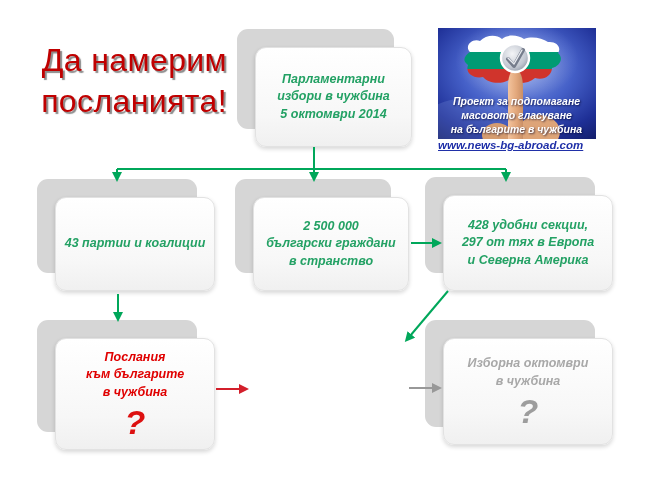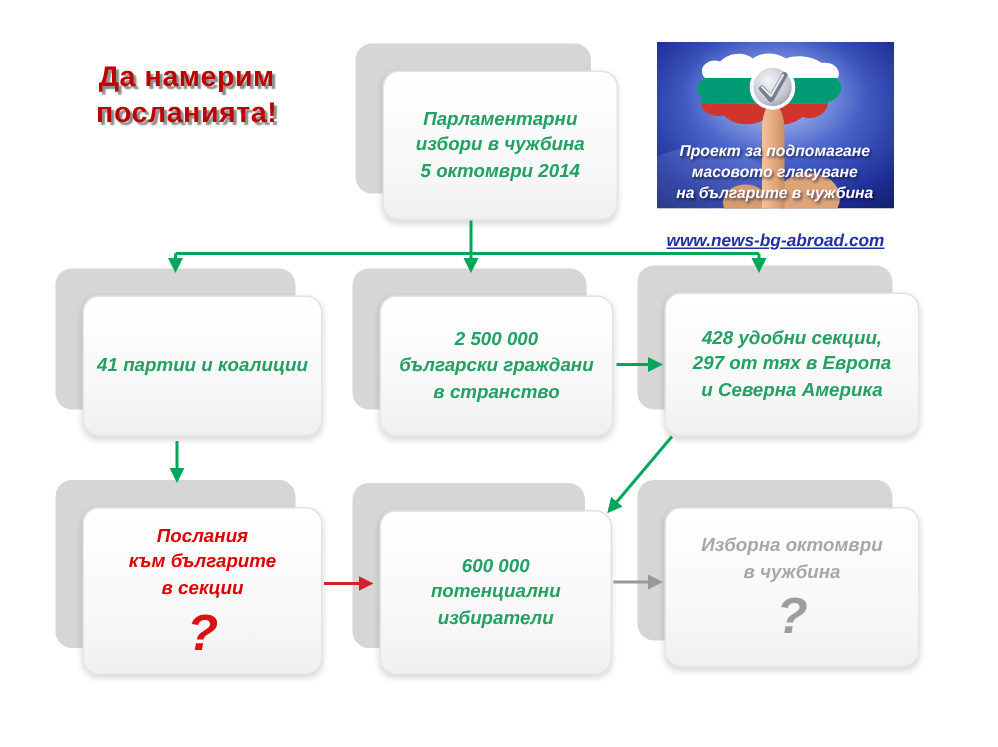--- a/index.html
+++ b/index.html
@@ -3,21 +3,21 @@
 <meta charset="utf-8">
 <style>
   html,body{margin:0;padding:0;background:#fff;}
   .slide{
     position:relative;width:665px;height:498px;background:#ffffff;overflow:hidden;
     font-family:"Liberation Sans", sans-serif;
   }
   
   .title{
     position:absolute;left:22px;top:40px;width:205px;
-    font-size:19px;font-weight:bold;color:#c00000;text-align:center;
+    font-size:32px;font-weight:normal;color:#c00000;text-align:right;
     line-height:1.28;letter-spacing:.4px;white-space:pre-line;
     text-shadow:2px 2px 1px rgba(90,90,90,.7);
   }
   
   .card{position:absolute;left:var(--x);top:var(--y);width:var(--w);height:var(--h);font-style:italic;}
   .card-shadow{
     position:absolute;left:-18px;top:-18px;width:100%;height:100%;
     background:#d6d6d6;border-radius:11px;
   }
   .card-face{
@@ -39,21 +39,21 @@
   
   .logo{position:absolute;left:438px;top:28px;width:158px;}
   .logo-img{position:relative;width:158px;height:111px;}
   .logo-caption{
     position:absolute;right:3px;bottom:2px;left:2px;
     color:#ffffff;font-style:italic;font-size:10.5px;font-weight:bold;
     line-height:1.32;text-align:center;white-space:pre-line;
     text-shadow:1px 1px 2px rgba(0,0,40,.65);
   }
   .logo-url{
-    display:block;width:158px;text-align:center;margin-top:16px;
+    display:block;width:158px;margin-top:0;
     color:#2030a8;font-size:11.5px;font-weight:bold;font-style:italic;
     text-decoration:underline;cursor:pointer;
   }
 </style>
 </head>
 <body>
 
 <div class="slide">
 
   <div class="title">Да намерим
@@ -123,21 +123,21 @@
     <div class="card-face">
       <div class="card-text green">Парламентарни
 избори в чужбина
 5 октомври 2014</div>
     </div>
   </div>
 
   <div class="card" style="--x:55px;--y:197px;--w:160px;--h:94px;">
     <div class="card-shadow"></div>
     <div class="card-face">
-      <div class="card-text green">41 партии и коалиции</div>
+      <div class="card-text green">43 партии и коалиции</div>
     </div>
   </div>
 
   <div class="card" style="--x:253px;--y:197px;--w:156px;--h:94px;">
     <div class="card-shadow"></div>
     <div class="card-face">
       <div class="card-text green">2 500 000
 български граждани
 в странство</div>
     </div>
@@ -150,33 +150,25 @@
 297 от тях в Европа
 и Северна Америка</div>
     </div>
   </div>
 
   <div class="card" style="--x:55px;--y:338px;--w:160px;--h:112px;">
     <div class="card-shadow"></div>
     <div class="card-face">
       <div class="card-text redtxt">Послания
 към българите
-в секции</div>
+в чужбина</div>
       <div class="qmark red">?</div>
     </div>
   </div>
 
-  <div class="card" style="--x:253px;--y:340px;--w:155px;--h:110px;">
-    <div class="card-shadow"></div>
-    <div class="card-face">
-      <div class="card-text green">600 000
-потенциални
-избиратели</div>
-    </div>
-  </div>
 
   <div class="card" style="--x:443px;--y:338px;--w:170px;--h:107px;">
     <div class="card-shadow"></div>
     <div class="card-face">
       <div class="card-text graytxt">Изборна октомври
 в чужбина</div>
       <div class="qmark gray">?</div>
     </div>
   </div>
 

